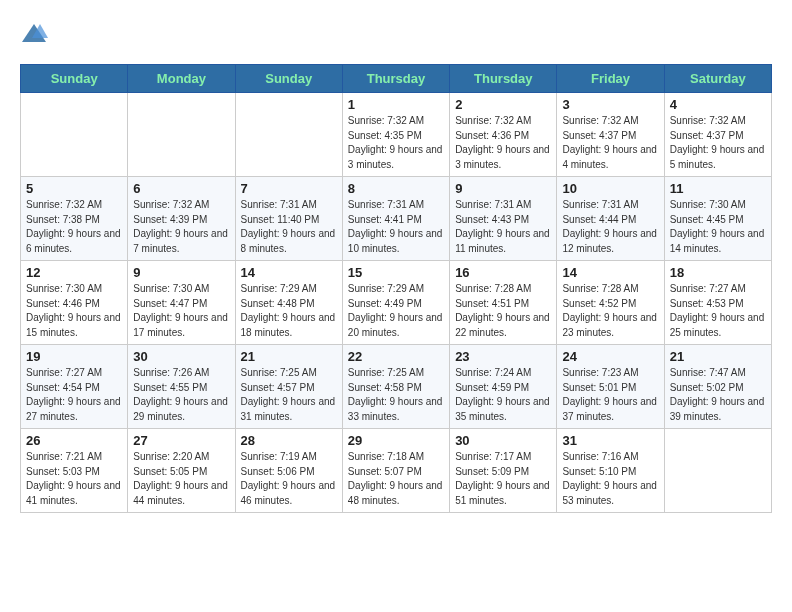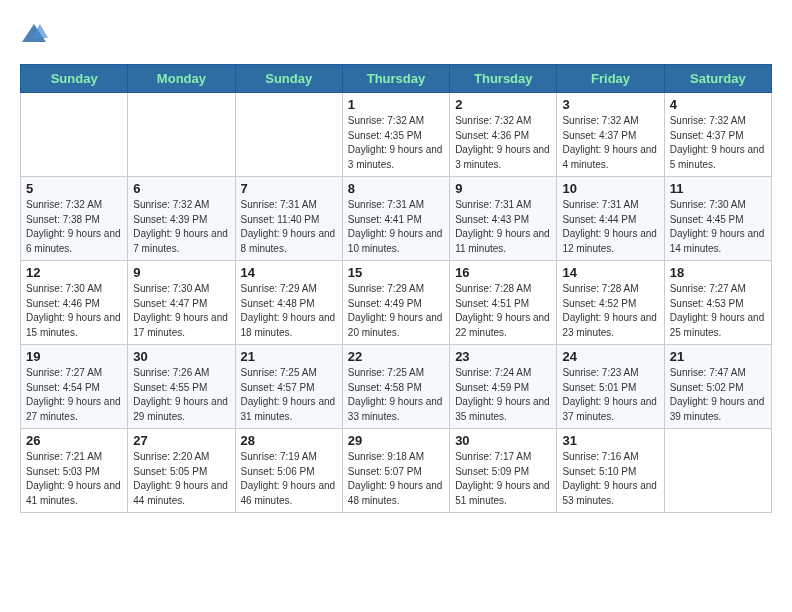--- a/index.html
+++ b/index.html
@@ -297,21 +297,21 @@
 Daylight: 9 hours and 44 minutes.</div>
         </td>
         <td>
           <div class="day-number">28</div>
           <div class="cell-text">Sunrise: 7:19 AM
 Sunset: 5:06 PM
 Daylight: 9 hours and 46 minutes.</div>
         </td>
         <td>
           <div class="day-number">29</div>
-          <div class="cell-text">Sunrise: 9:18 AM
+          <div class="cell-text">Sunrise: 7:18 AM
 Sunset: 5:07 PM
 Daylight: 9 hours and 48 minutes.</div>
         </td>
         <td>
           <div class="day-number">30</div>
           <div class="cell-text">Sunrise: 7:17 AM
 Sunset: 5:09 PM
 Daylight: 9 hours and 51 minutes.</div>
         </td>
         <td>

